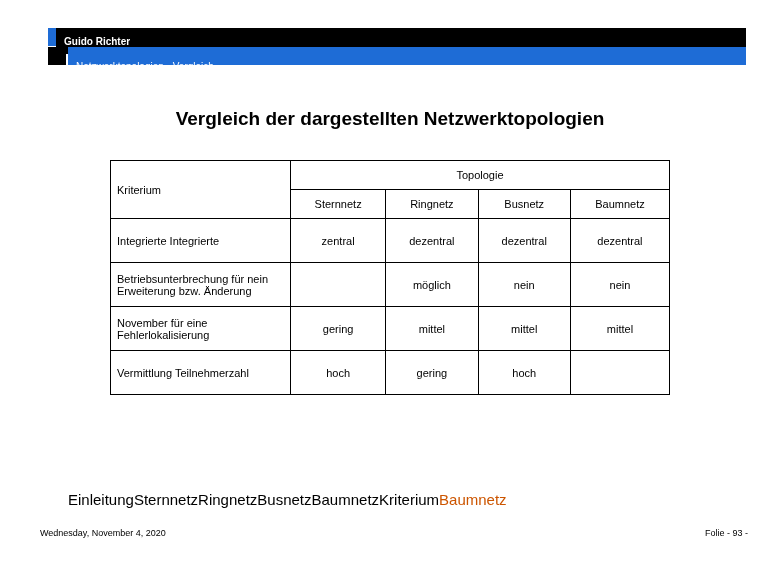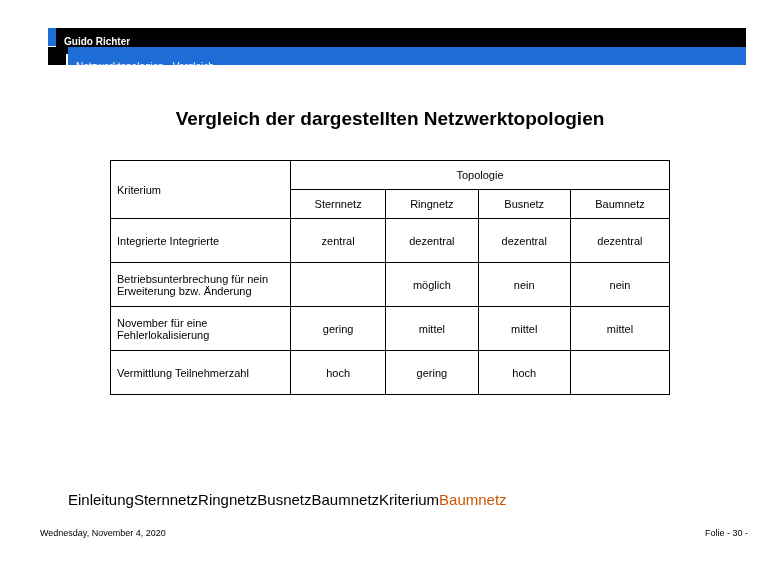--- a/index.html
+++ b/index.html
@@ -180,16 +180,16 @@
     <span>Sternnetz</span>
     <span>Ringnetz</span>
     <span>Busnetz</span>
     <span>Baumnetz</span>
     <span>Kriterium</span>
     <span class="nav-active">Baumnetz</span>
   </div>
 
   <div class="footer">
     <span>Wednesday, November 4, 2020</span>
-    <span>Folie - 30 -</span>
+    <span>Folie - 93 -</span>
   </div>
 
 </div>
 
 </body></html>

